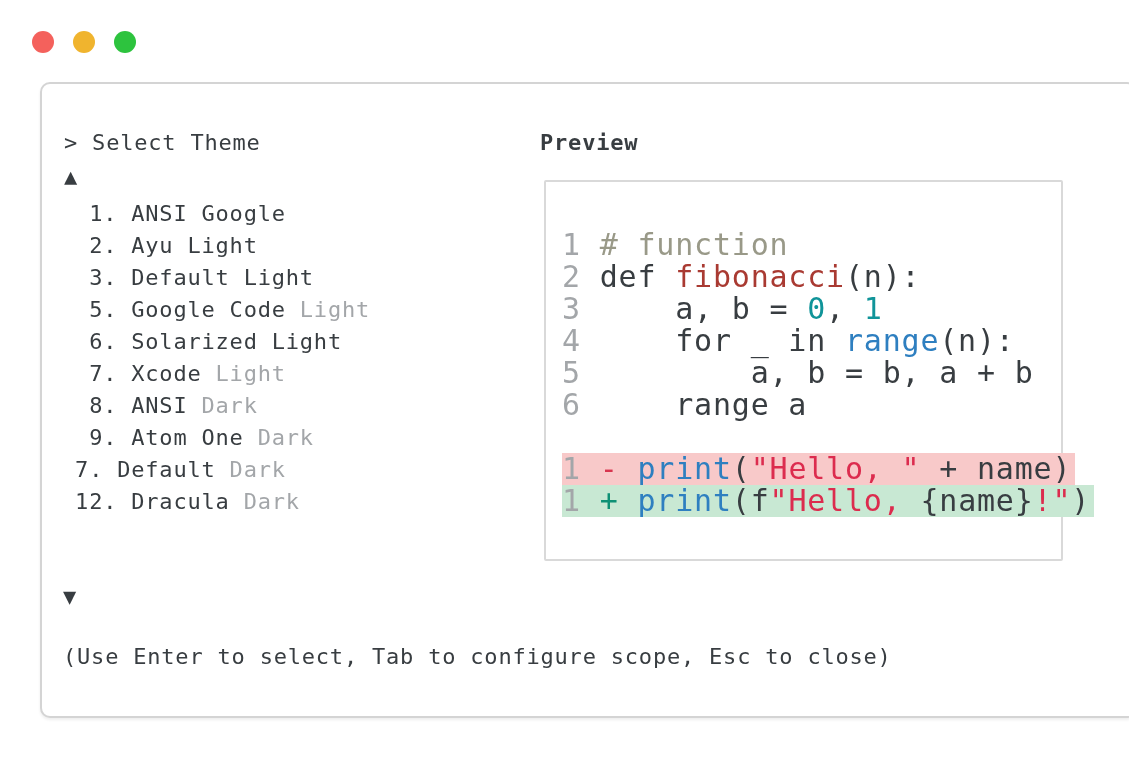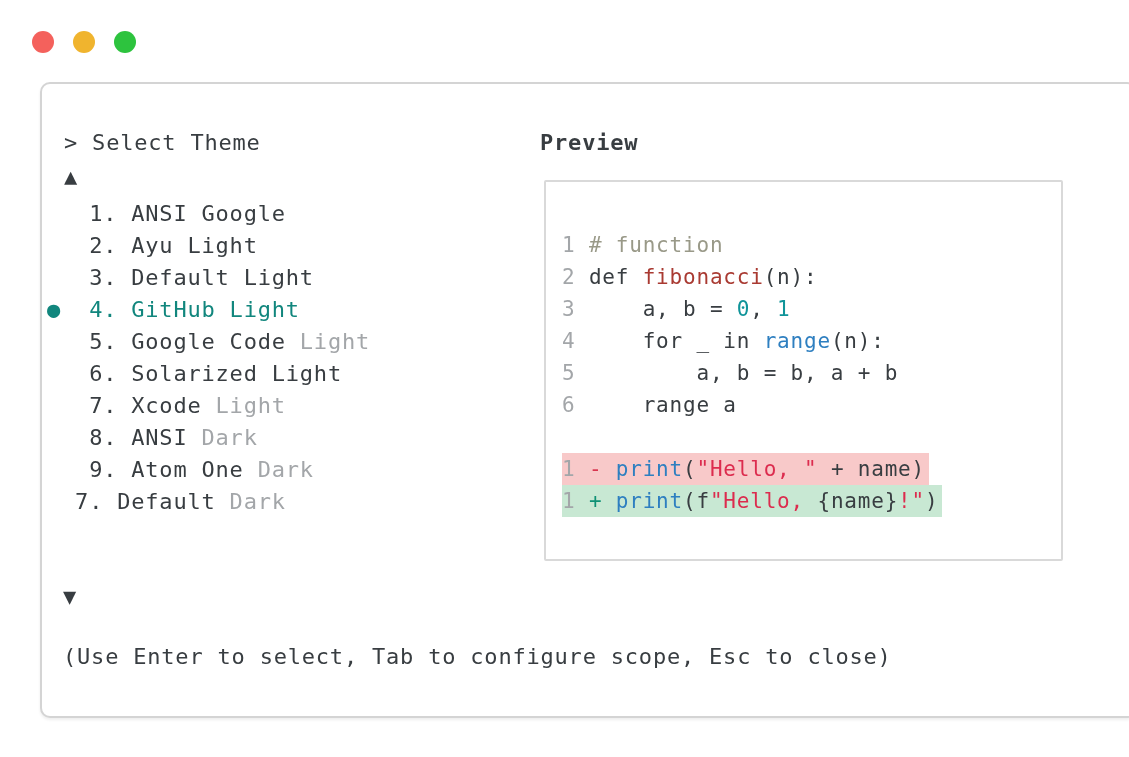--- a/index.html
+++ b/index.html
@@ -78,21 +78,21 @@
   
   .preview-box {
     position: absolute; left: 502px; top: 96px;
     width: 519px; height: 381px;
     background: #ffffff;
     border: 2px solid var(--border2);
     border-radius: 2px;
   }
   .code {
     padding: 47px 0 16px 16px;
-    font-size: 21px;
+    font-size: 30px;
     letter-spacing: 0.8px;
   }
   .code-line { height: 32px; line-height: 32px; white-space: pre; }
   .line-content { display: inline-block; line-height: 32px; padding-right: 4px; }
   .line-content.bg-del { background: var(--bg-del); }
   .line-content.bg-add { background: var(--bg-add); }
 
   .tk-ln { color: var(--gray); }
   .tk-pl { color: var(--dark); }
   .tk-cm { color: var(--comment); }
@@ -115,27 +115,27 @@
 <div class="panel">
   <div class="text prompt">&gt; Select Theme</div>
   <div class="text preview-title">Preview</div>
 
   <div class="text scroll-up">▲</div>
 
   <div class="theme-list" id="theme-list">
       <div class="theme-row"><span class="marker">  </span><span class="num"> 1. </span><span class="name">ANSI Google</span></div>
       <div class="theme-row"><span class="marker">  </span><span class="num"> 2. </span><span class="name">Ayu Light</span></div>
       <div class="theme-row"><span class="marker">  </span><span class="num"> 3. </span><span class="name">Default Light</span></div>
-      <div class="theme-row selected"><span class="marker">● </span><span class="num"> 4. </span><span class="name">GitHub Light</span></div>
       <div class="theme-row"><span class="marker">  </span><span class="num"> 5. </span><span class="name">Google Code</span><span class="variant"> Light</span></div>
       <div class="theme-row"><span class="marker">  </span><span class="num"> 6. </span><span class="name">Solarized Light</span></div>
       <div class="theme-row"><span class="marker">  </span><span class="num"> 7. </span><span class="name">Xcode</span><span class="variant"> Light</span></div>
       <div class="theme-row"><span class="marker">  </span><span class="num"> 8. </span><span class="name">ANSI</span><span class="variant"> Dark</span></div>
       <div class="theme-row"><span class="marker">  </span><span class="num"> 9. </span><span class="name">Atom One</span><span class="variant"> Dark</span></div>
       <div class="theme-row"><span class="marker">  </span><span class="num">7. </span><span class="name">Default</span><span class="variant"> Dark</span></div>
+      <div class="theme-row"><span class="marker">  </span><span class="num">12. </span><span class="name">Dracula</span><span class="variant"> Dark</span></div>
     </div>
 
   <div class="text scroll-down">▼</div>
 
   <div class="text help">(Use Enter to select, Tab to configure scope, Esc to close)</div>
 
   <div class="preview-box">
     <div class="code" id="code">
         <div class="code-line"><span class="line-content"><span class="tk-ln">1 </span><span class="tk-cm"># function</span></span></div>
         <div class="code-line"><span class="line-content"><span class="tk-ln">2 </span><span class="tk-pl">def </span><span class="tk-fn">fibonacci</span><span class="tk-pl">(n):</span></span></div>

